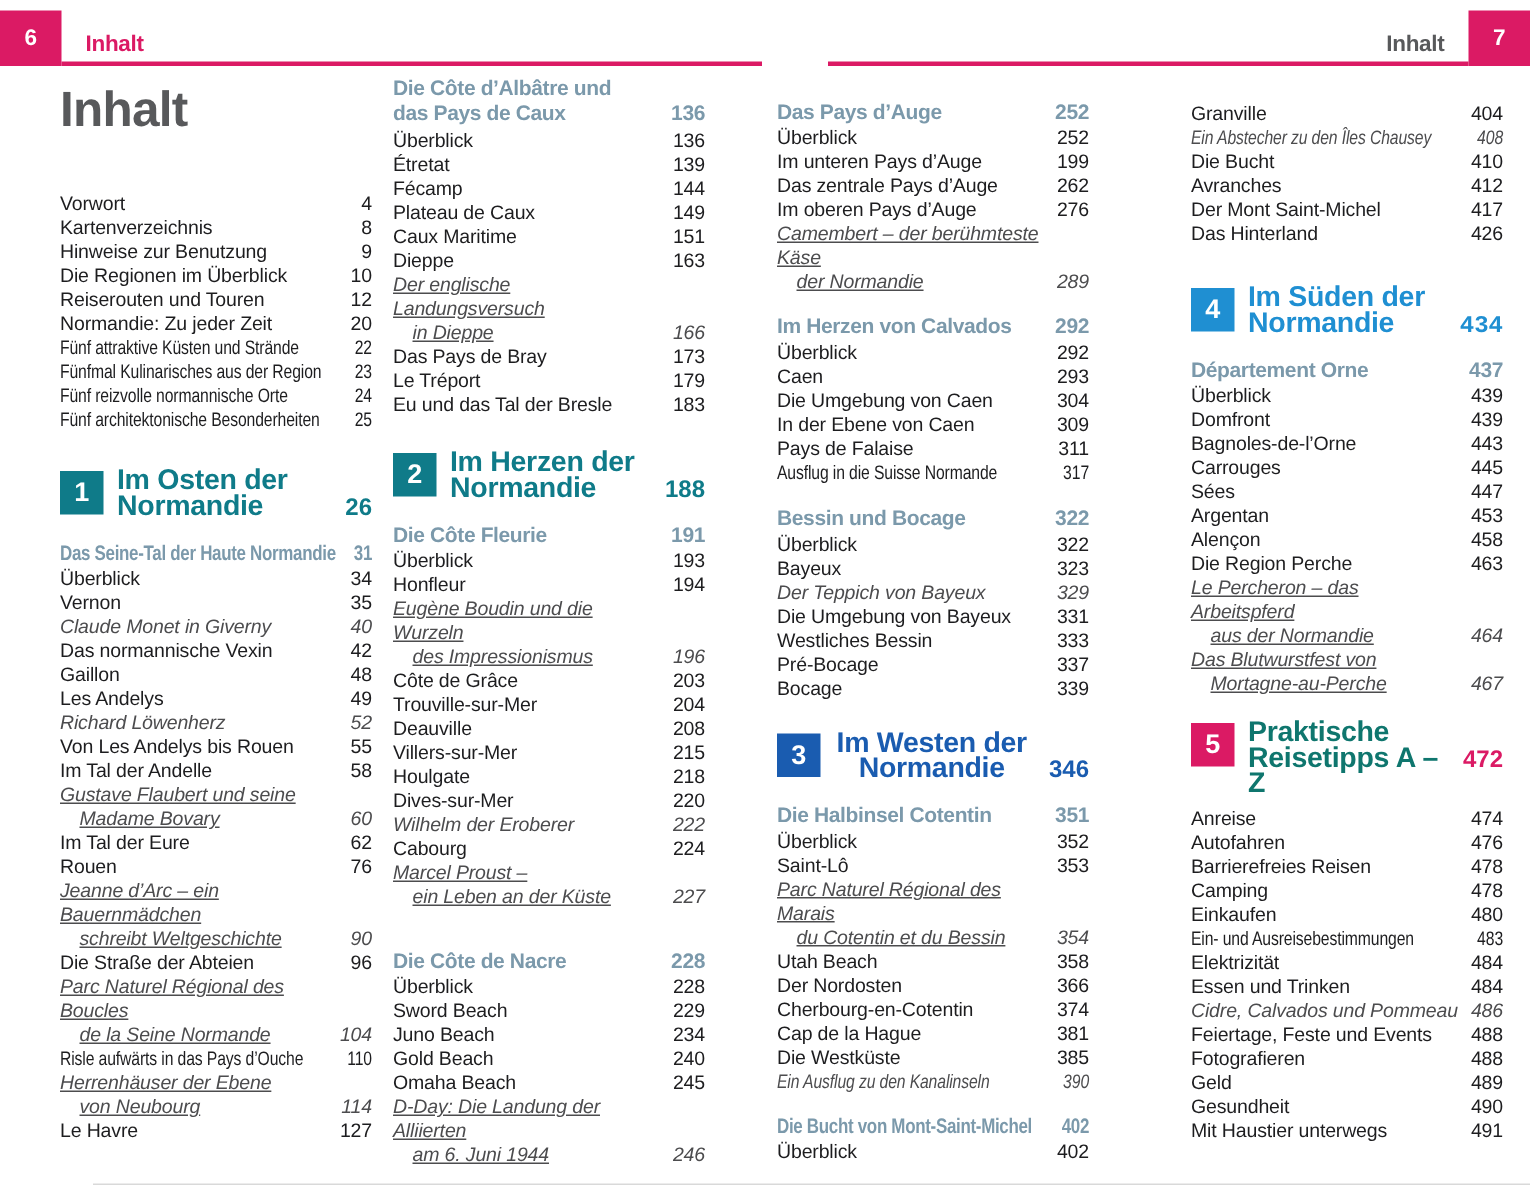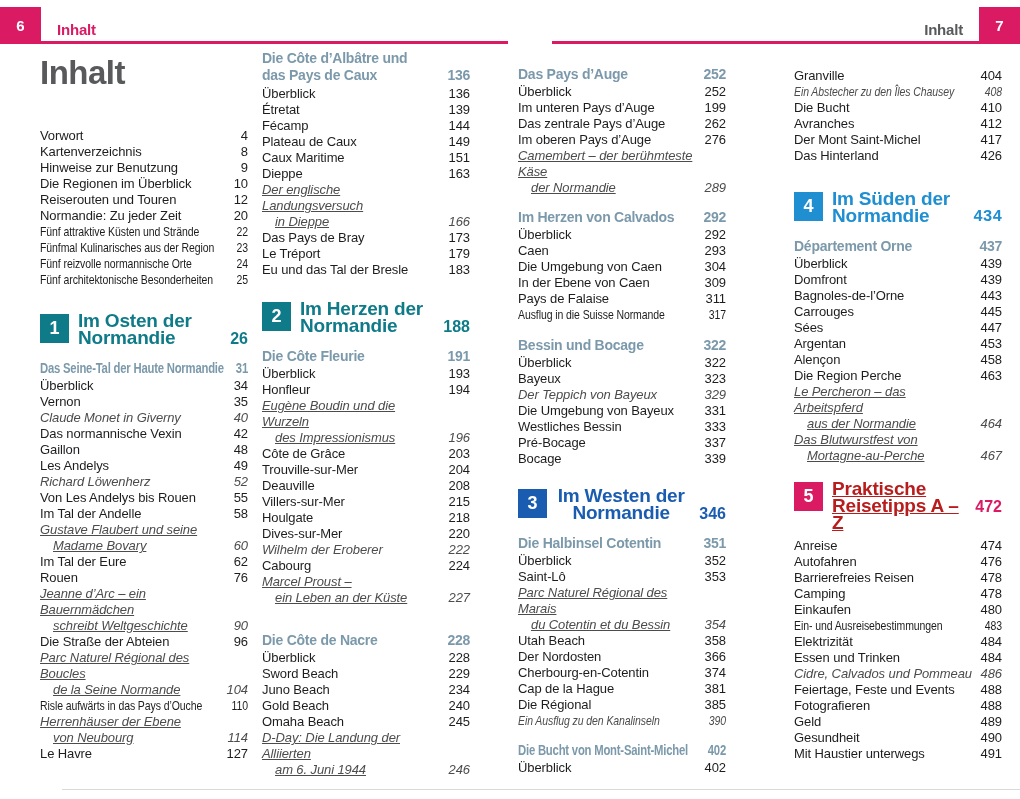--- a/index.html
+++ b/index.html
@@ -489,21 +489,21 @@
       </div>
       <div class="row">
         <span class="lbl">Cherbourg-en-Cotentin</span>
         <span class="pg">374</span>
       </div>
       <div class="row">
         <span class="lbl">Cap de la Hague</span>
         <span class="pg">381</span>
       </div>
       <div class="row">
-        <span class="lbl">Die Régional</span>
+        <span class="lbl">Die Westküste</span>
         <span class="pg">385</span>
       </div>
       <div class="row it cond">
         <span class="lbl">Ein Ausflug zu den Kanalinseln</span>
         <span class="pg">390</span>
       </div>
       <div class="gap" style="height: 13px;"></div>
       <div class="head cond">
         <span class="lbl">Die Bucht von Mont-Saint-Michel</span>
         <span class="pg">402</span>
@@ -594,21 +594,21 @@
       <div class="row2 it">
         <div class="lines">
           <div class="l1">Das Blutwurstfest von</div>
           <div class="l2">Mortagne-au-Perche</div>
         </div>
         <span class="pg">467</span>
       </div>
       <div class="gap" style="height: 16px;"></div>
       <div class="section">
         <span class="sec-num" style="background: rgb(219, 26, 100);">5</span>
-        <div class="sec-lines" style="color: #b91c1c; text-decoration: underline;">
+        <div class="sec-lines" style="color: #0f766e;">
           <div>Praktische</div>
           <div>Reisetipps A – Z</div>
         </div>
         <span class="sec-pg" style="color: rgb(219, 26, 100);">472</span>
       </div>
       <div class="gap" style="height: 22px;"></div>
       <div class="row">
         <span class="lbl">Anreise</span>
         <span class="pg">474</span>
       </div>

